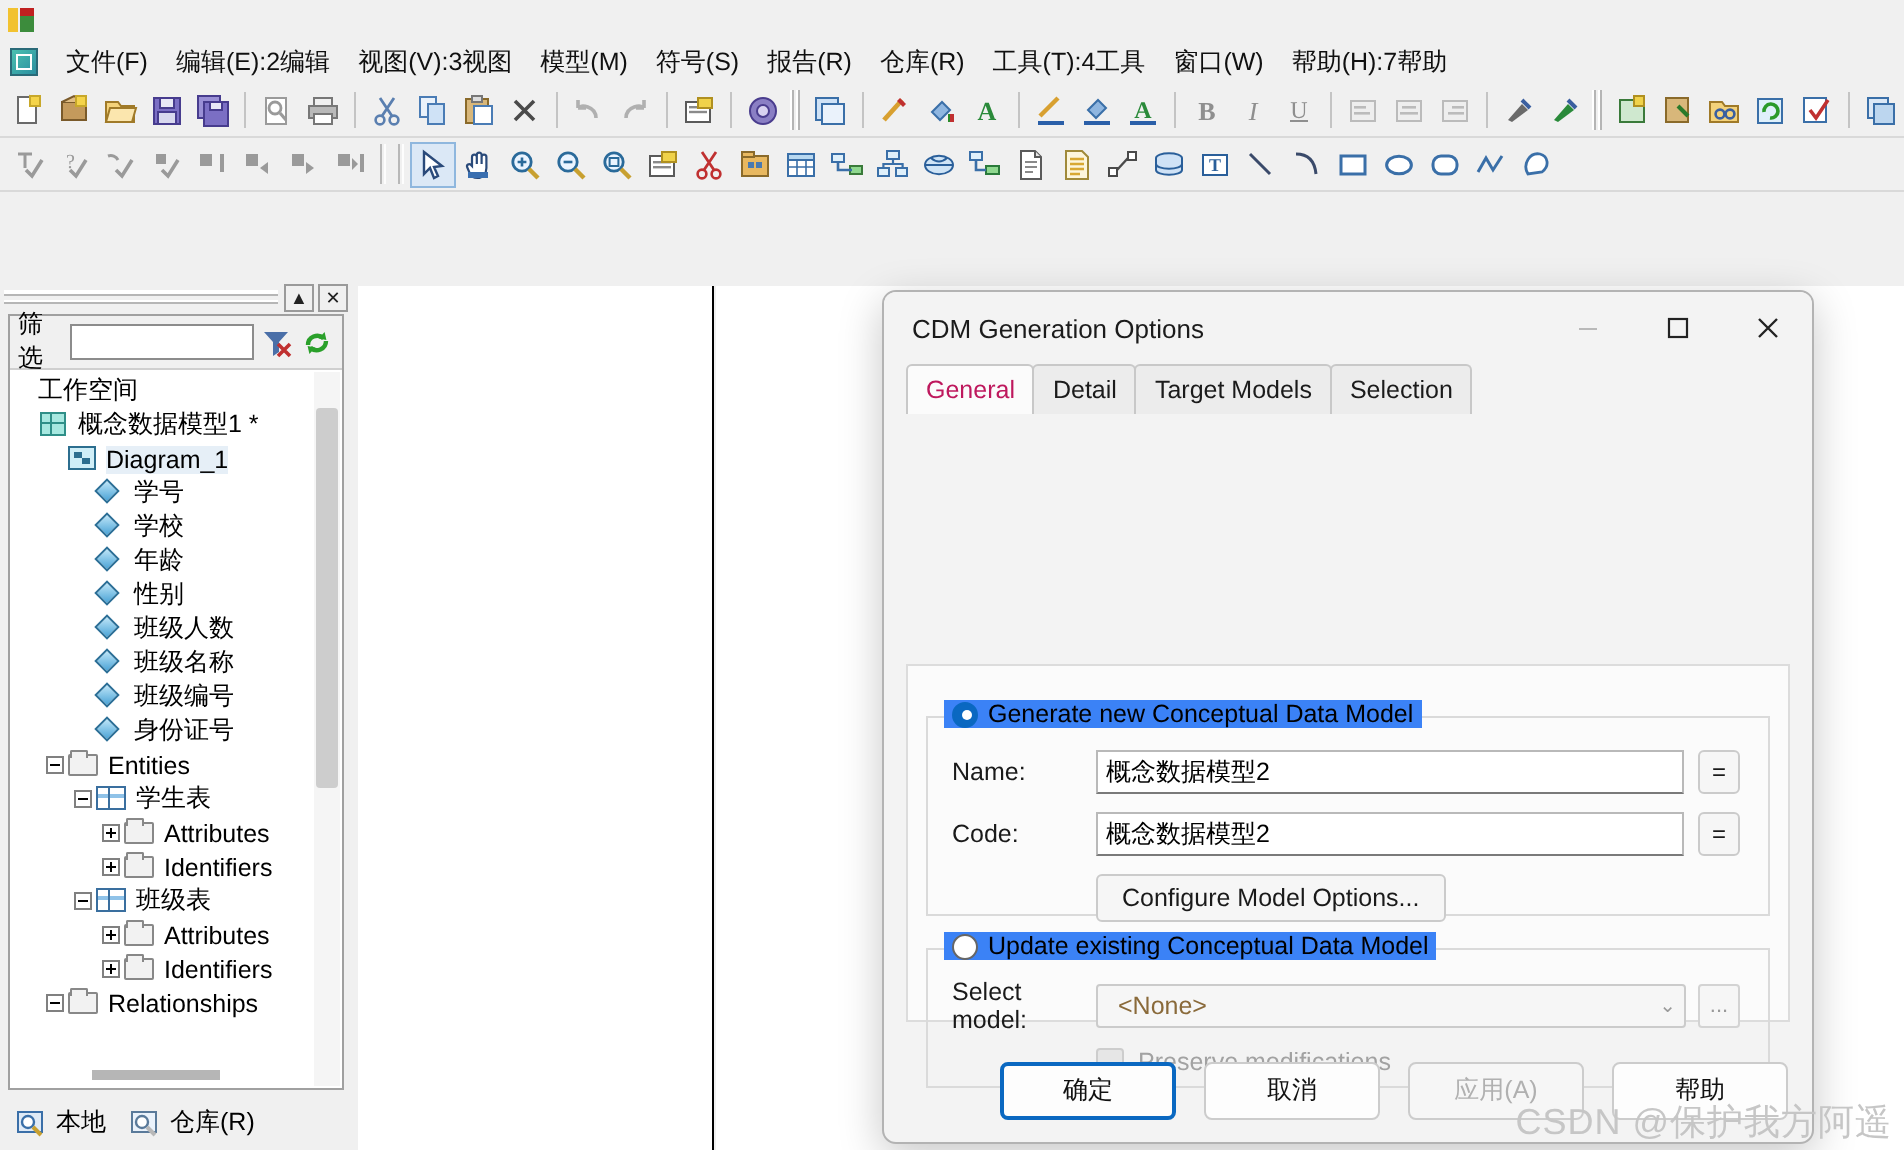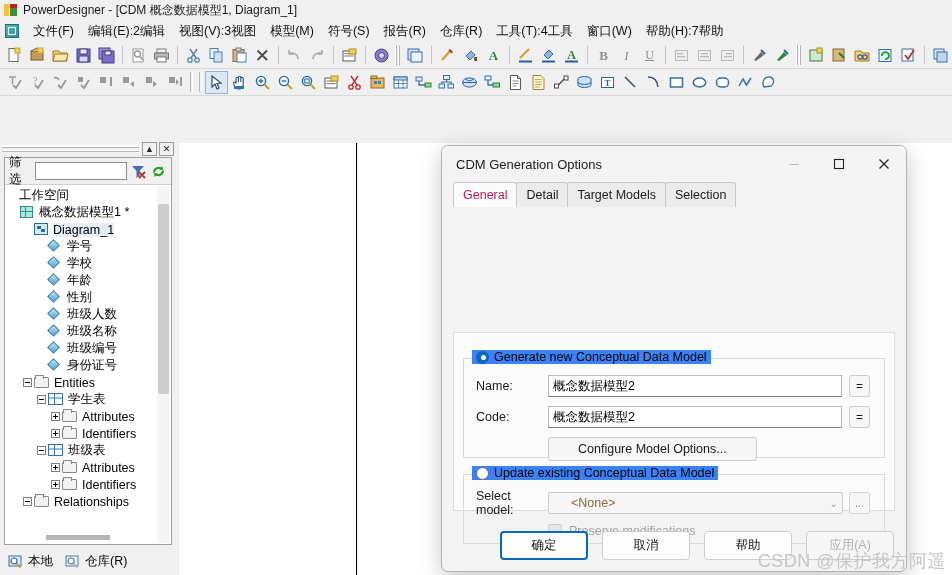--- a/index.html
+++ b/index.html
@@ -144,24 +144,24 @@
   .radio.on { border:1px solid #0a68c1; background:#0a68c1; }
   .radio.on::after{ content:""; position:absolute; left:3.5px; top:3.5px; width:5px;height:5px;
      border-radius:50%; background:#fff;}
   .frow { display:flex; align-items:center; margin-bottom:9px; }
   .flbl { width:72px; font-size:12.5px; color:#1a1a1a; }
   .ftext { flex:1; height:22px; border:1px solid #b9b9b9; border-bottom:1px solid #7a7a7a; background:#fff;
      font-family:inherit; font-size:12.5px; padding:0 4px; outline:none; color:#000;}
   .eqbtn { width:21px; height:22px; margin-left:7px; border:1px solid #cbcbcb; background:#f6f6f6;
      border-radius:3px; display:flex;align-items:center;justify-content:center;font-size:12px;color:#1a1a1a;}
   .ebtn { border:1px solid #cbcbcb; background:#f6f6f6; border-radius:3px; height:24px;
-     font-family:inherit; font-size:12.5px; color:#1a1a1a; padding:0 29px; }
+     font-family:inherit; font-size:12.5px; color:#1a1a1a; padding:0 12px; }
   .combo { flex:1; height:22px; border:1px solid #cbcbcb; background:#f6f6f6; border-radius:2px;
      display:flex; align-items:center; padding:0 4px 0 10px; font-size:12.5px; color:#8a6a3a;}
-  .combo .cv { flex:1;margin-left:12px; }
+  .combo .cv { flex:1; }
   .combo .chev { color:#9a9a9a; font-size:10px; }
   .dotsbtn { width:21px;height:22px;margin-left:6px;border:1px solid #d3d3d3;background:#f6f6f6;
      border-radius:2px;display:flex;align-items:center;justify-content:center;color:#999;font-size:11px;}
   .chk { width:14px;height:14px;border:1px solid #cdcdcd;background:#e6e6e6;border-radius:2px;
      margin-right:7px;position:relative;flex:0 0 auto;}
   .chk.on::after{ content:"";position:absolute;left:3px;top:6px;width:4px;height:7px;
      border:solid #a8a8a8;border-width:0 2px 2px 0;transform:rotate(42deg);}
   .dimtext { color:#a2a2a2; font-size:12.5px;}
   #dlgFooter { position:absolute; left:0; right:0; bottom:0; height:52px;
      display:flex; align-items:center; justify-content:flex-end; padding-right:12px; gap:14px; }
@@ -174,21 +174,20 @@
 </style>
 </head>
 <body>
 
 <div id="titlebar">
   <span class="appicon">
     <span class="a"></span>
       <span class="b"></span>
       <span class="c"></span>
   </span>
-  <span>PowerDesigner - [CDM 概念数据模型1, Diagram_1]</span>
 </div>
 
 <div id="menubar">
   <span class="micon"></span>
   <span class="mi">文件(F)</span>
   <span class="mi">编辑(E):2编辑</span>
   <span class="mi">视图(V):3视图</span>
   <span class="mi">模型(M)</span>
   <span class="mi">符号(S)</span>
   <span class="mi">报告(R)</span>
@@ -958,18 +957,18 @@
           <span class="chk on"></span>
           <span class="dimtext">Preserve modifications</span>
         </div>
       </div>
     </div>
   </div>
 
   <div id="dlgFooter">
     <div class="dbtn default">确定</div>
     <div class="dbtn">取消</div>
+    <div class="dbtn disabled">应用(A)</div>
     <div class="dbtn">帮助</div>
-    <div class="dbtn disabled">应用(A)</div>
   </div>
 </div>
 
 <div id="watermark">CSDN @保护我方阿遥</div>
 
 </body></html>

